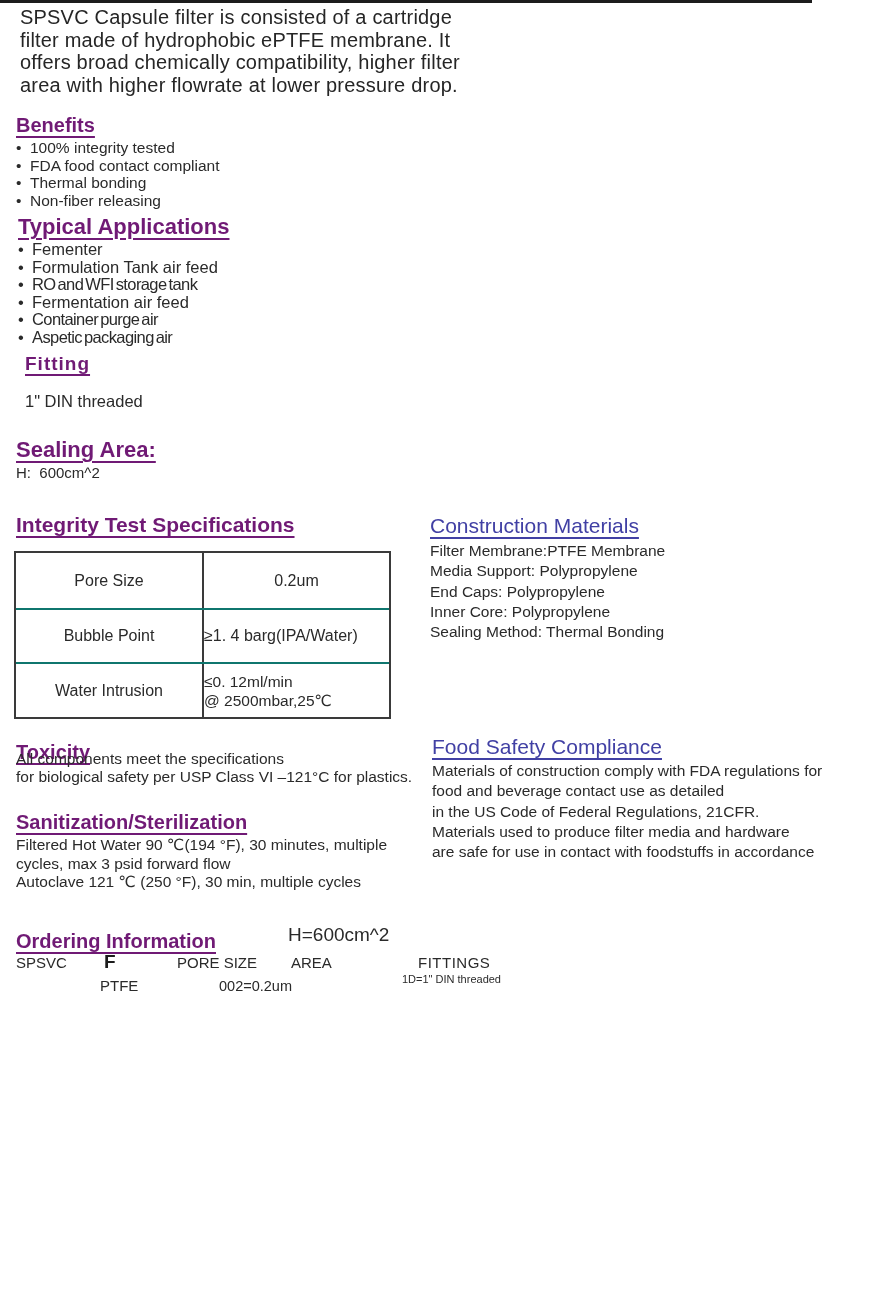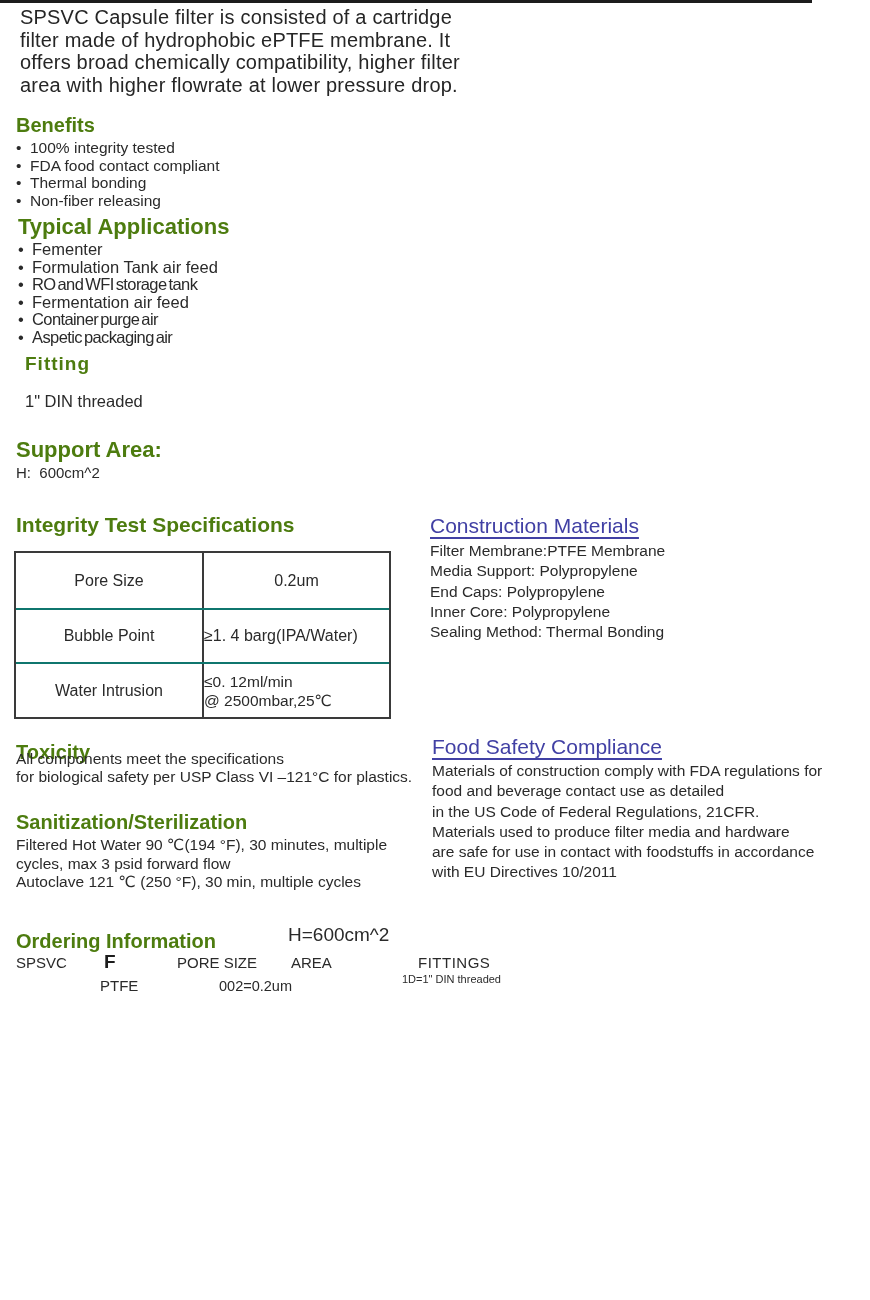--- a/index.html
+++ b/index.html
@@ -12,22 +12,22 @@
     overflow:hidden;
   }
   .abs{position:absolute;}
   .top-rule{
     position:absolute;left:0;top:0;width:812px;height:3px;background:#1c1c1c;
   }
   .intro{
     font-size:20px;line-height:22.5px;color:#262626;letter-spacing:0.2px;
   }
   .h-bold{
-    font-weight:bold;color:#4d7c0f;
-    text-decoration-thickness:2px;text-underline-offset:4px;
+    font-weight:bold;color:#701a75;
+    text-decoration:underline;text-decoration-thickness:2px;text-underline-offset:4px;
   }
   .h-light{
     font-weight:normal;color:#4140a4;
     text-decoration:underline;text-decoration-thickness:1.5px;text-underline-offset:4px;
   }
   ul.bullets{list-style:none;margin:0;padding:0;}
   ul.bullets li{position:relative;padding-left:14px;}
   ul.bullets li::before{content:"\2022";position:absolute;left:0;top:0;}
   .tight{letter-spacing:-0.6px;word-spacing:-2px;}
   .spec-table{
@@ -73,21 +73,21 @@
     <li>Formulation Tank air feed</li>
     <li class="tight">RO and WFI storage tank</li>
     <li>Fermentation air feed</li>
     <li class="tight">Container purge air</li>
     <li class="tight">Aspetic packaging air</li>
   </ul>
 
   <div class="abs h-bold" style="left:25px;top:353px;font-size:19px;letter-spacing:1px;">Fitting</div>
   <div class="abs" style="left:25px;top:392px;font-size:16.5px;">1" DIN threaded</div>
 
-  <div class="abs h-bold" style="left:16px;top:437px;font-size:22px;">Support Area:</div>
+  <div class="abs h-bold" style="left:16px;top:437px;font-size:22px;">Sealing Area:</div>
   <div class="abs" style="left:16px;top:464px;font-size:15px;white-space:pre;">H:  600cm^2</div>
 
   <div class="abs h-bold" style="left:16px;top:513px;font-size:21px;">Integrity Test Specifications</div>
   <div class="spec-table">
     <div class="spec-row" style="height:55px;">
       <div class="spec-label">Pore Size</div>
       <div class="spec-value center">0.2um</div>
     </div>
     <div class="spec-row" style="height:52px;">
       <div class="spec-label">Bubble Point</div>
@@ -117,21 +117,20 @@
     <div class="line">for biological safety per USP Class VI –121°C for plastics.</div>
   </div>
 
   <div class="abs h-light" style="left:432px;top:735px;font-size:21px;">Food Safety Compliance</div>
   <div class="abs" style="left:432px;top:761px;font-size:15.5px;line-height:20.3px;">
     <div class="line">Materials of construction comply with FDA regulations for</div>
     <div class="line">food and beverage contact use as detailed</div>
     <div class="line">in the US Code of Federal Regulations, 21CFR.</div>
     <div class="line">Materials used to produce filter media and hardware</div>
     <div class="line">are safe for use in contact with foodstuffs in accordance</div>
-    <div class="line">with EU Directives 10/2011</div>
   </div>
 
   <div class="abs h-bold" style="left:16px;top:811px;font-size:20px;">Sanitization/Sterilization</div>
   <div class="abs" style="left:16px;top:836px;font-size:15.5px;line-height:18.5px;">
     <div class="line">Filtered Hot Water 90 ℃(194 °F), 30 minutes, multiple</div>
     <div class="line">cycles, max 3 psid forward flow</div>
     <div class="line">Autoclave 121 ℃ (250 °F), 30 min, multiple cycles</div>
   </div>
 
   <div class="abs h-bold" style="left:16px;top:930px;font-size:20px;">Ordering Information</div>

